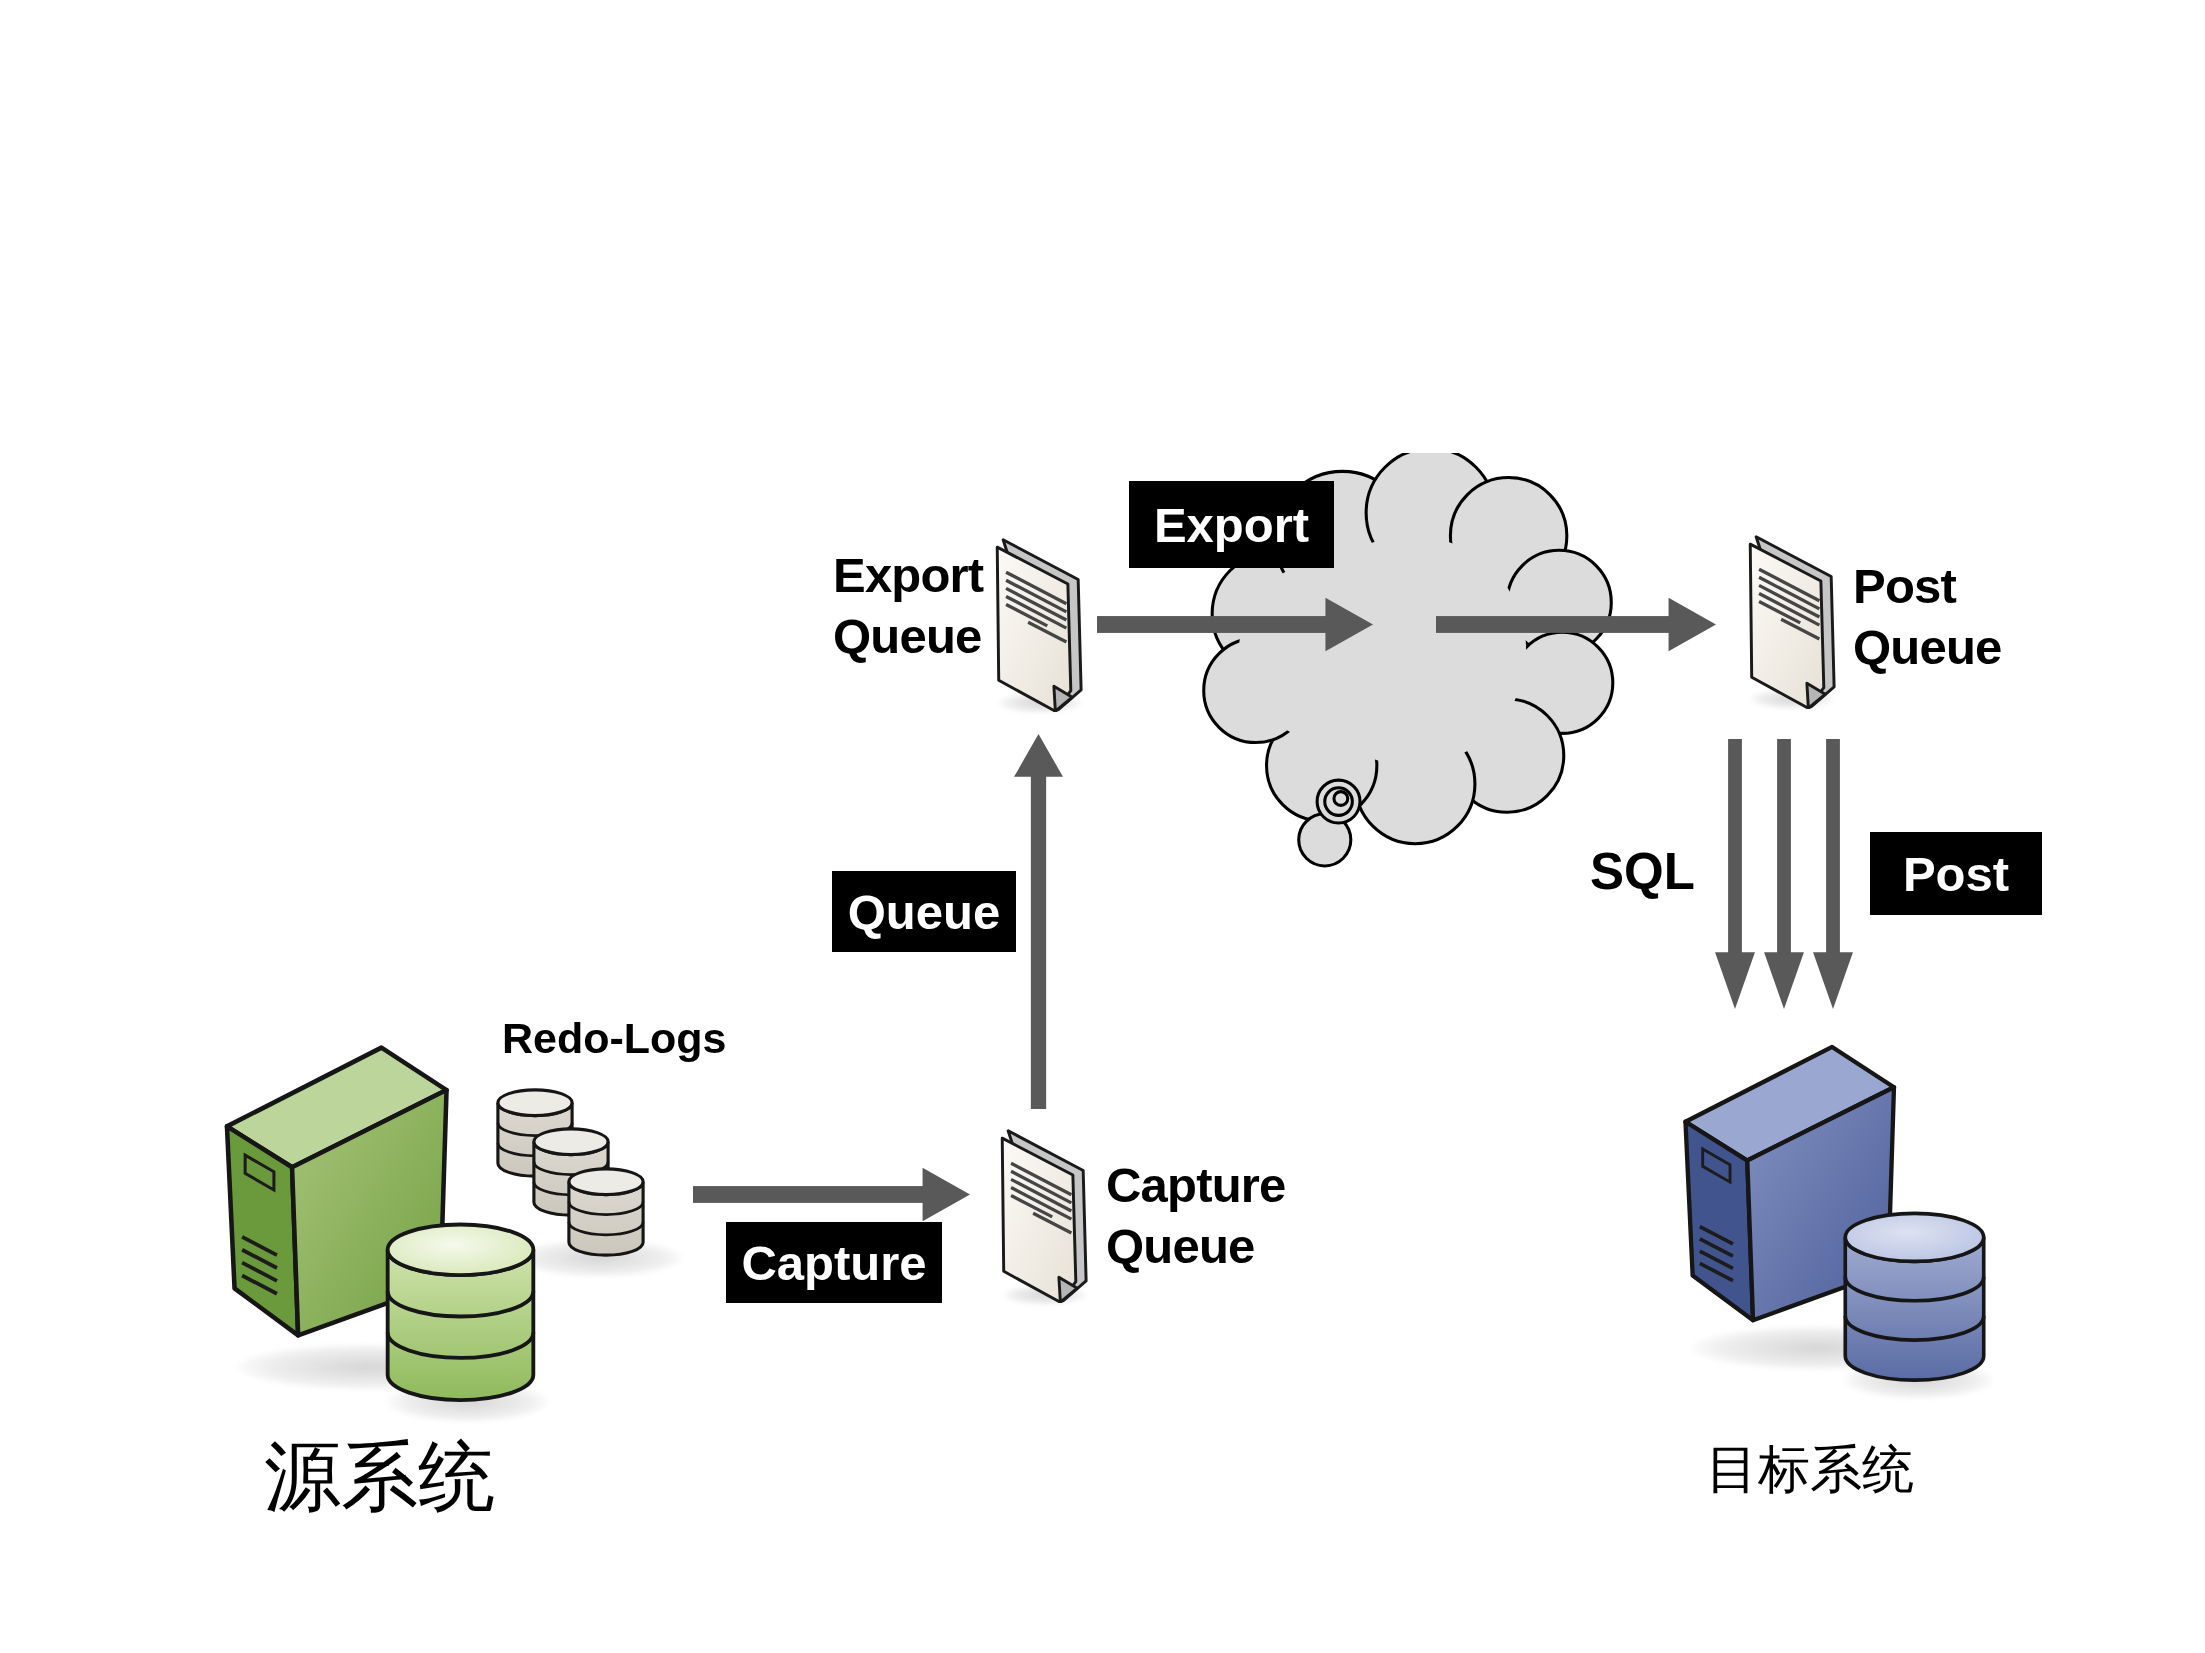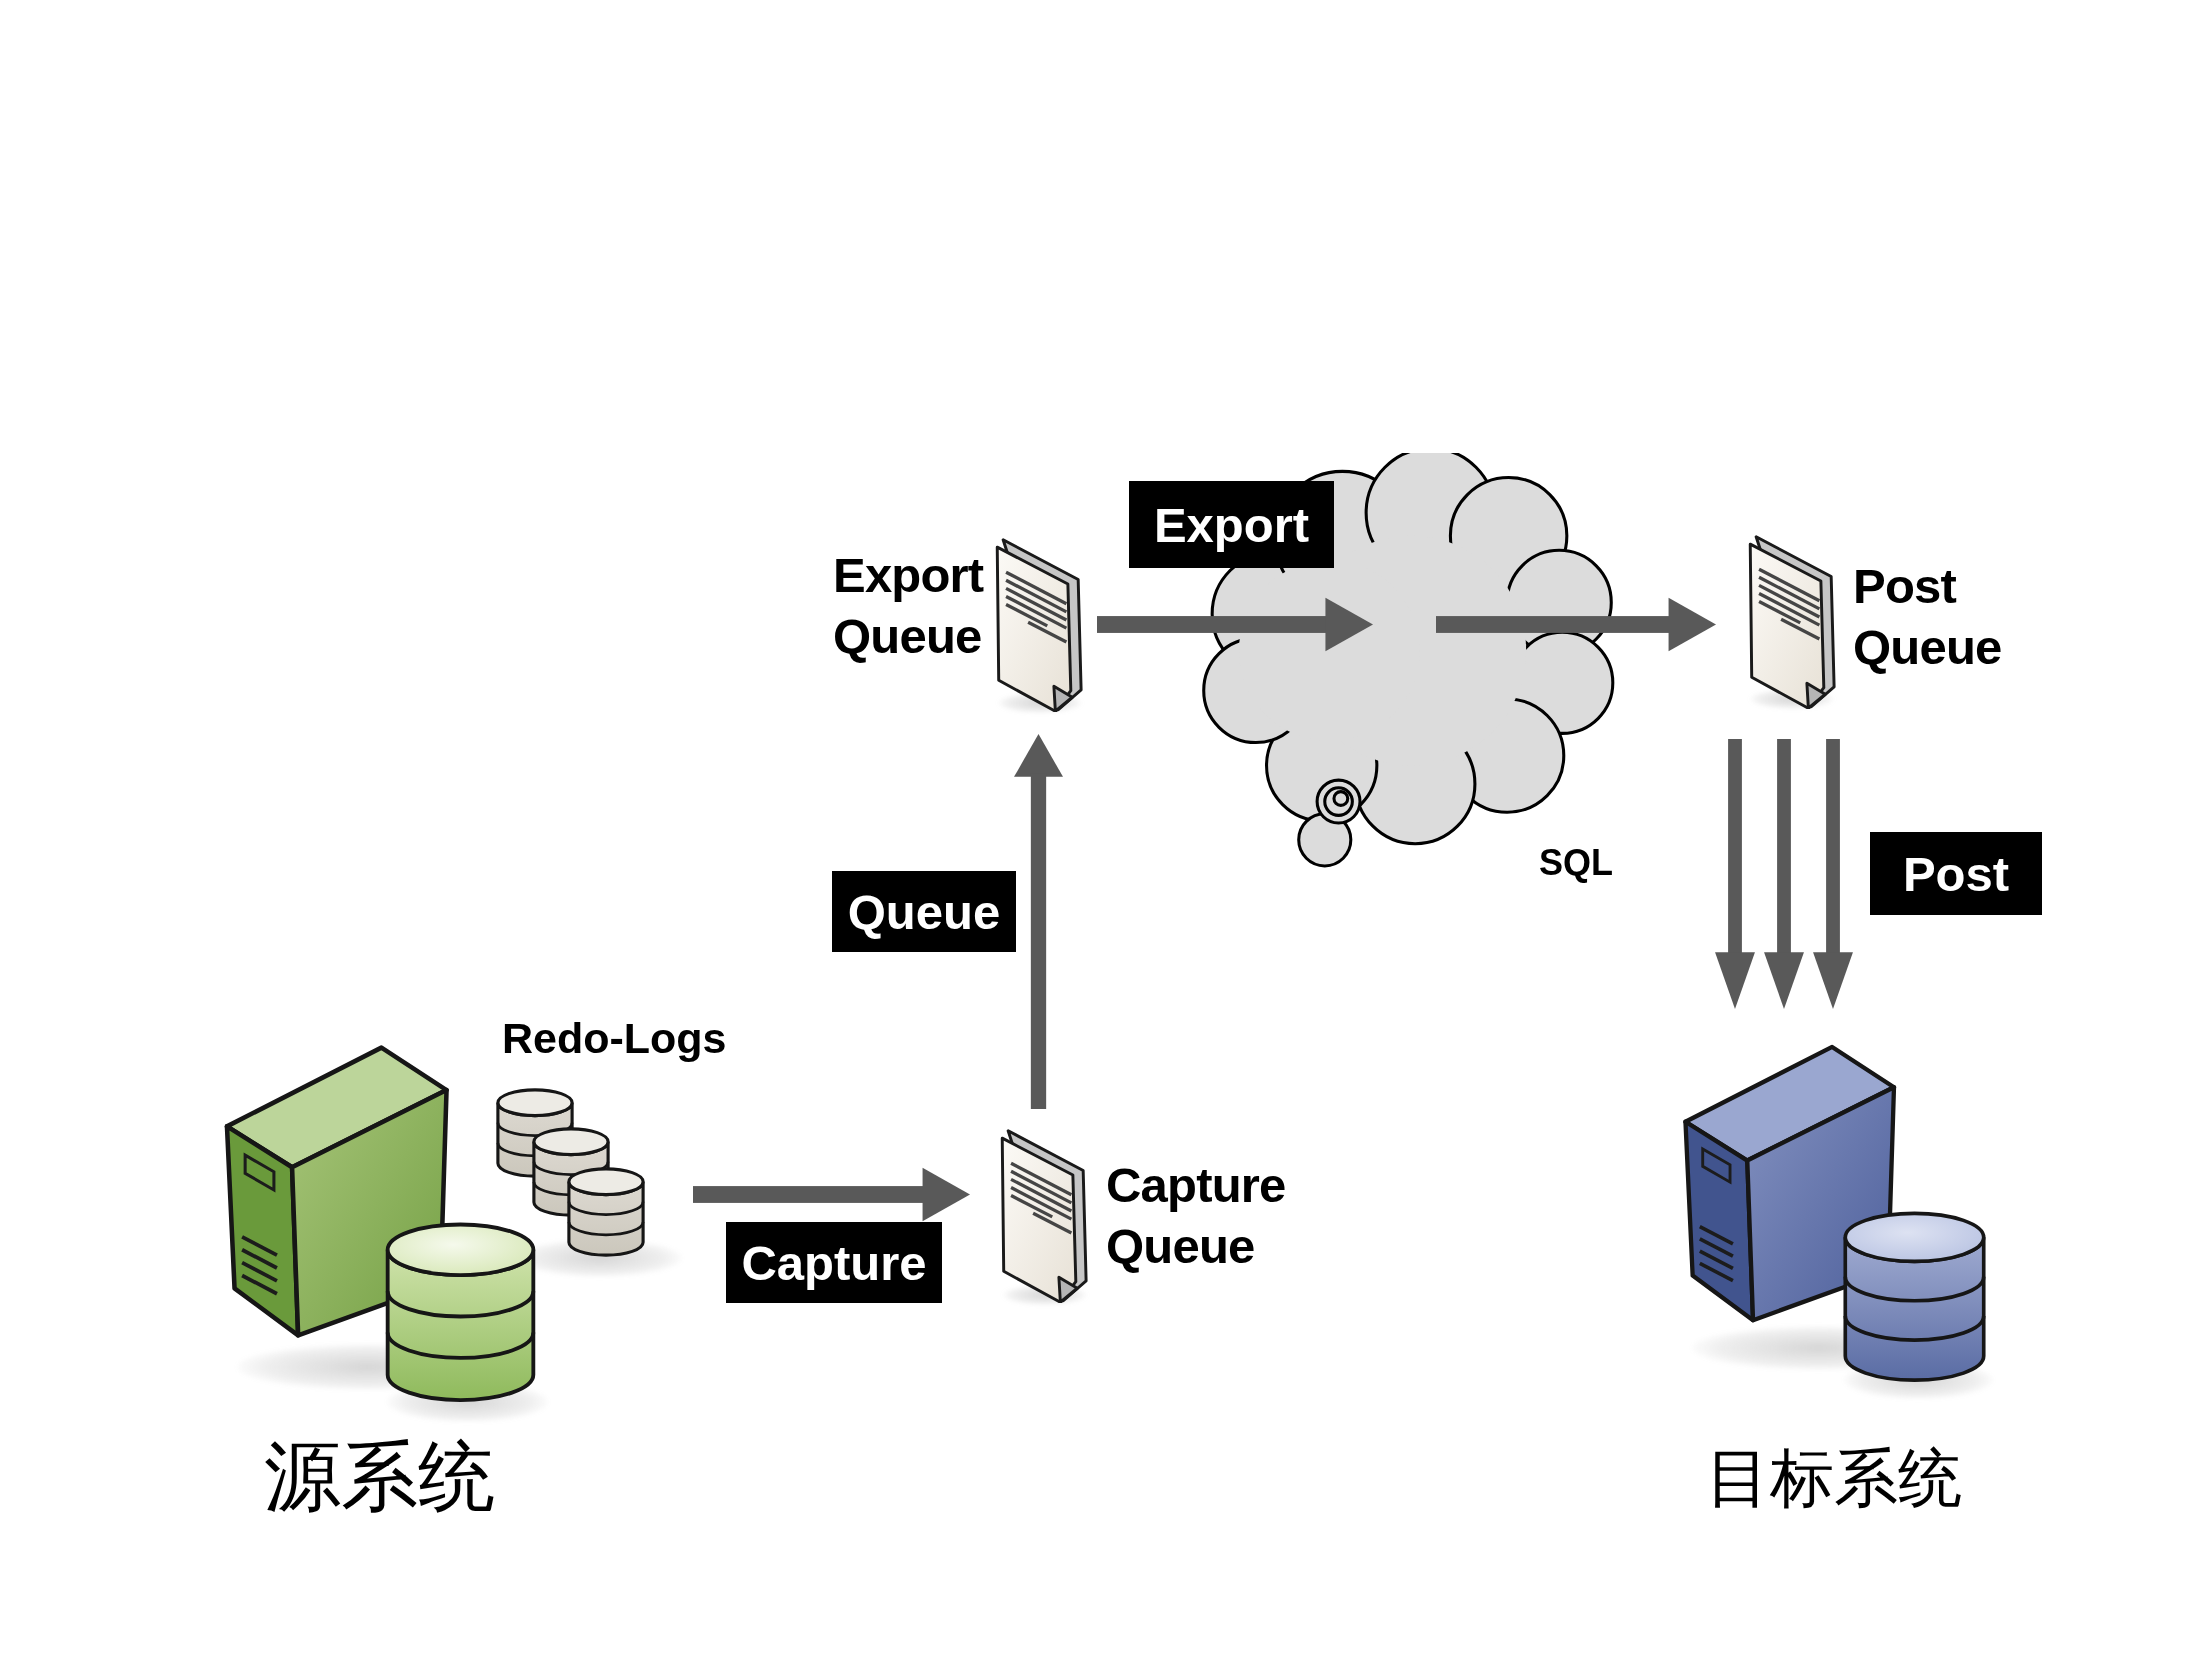--- a/index.html
+++ b/index.html
@@ -273,19 +273,19 @@
   </div>
 
   <div class="queue-label" style="left:833px;top:545px">Export
 Queue</div>
   <div class="queue-label" style="left:1853px;top:556px">Post
 Queue</div>
   <div class="queue-label" style="left:1106px;top:1155px">Capture
 Queue</div>
 
   <div class="plain-label" style="left:502px;top:1014px;font-size:43px">Redo-Logs</div>
-  <div class="plain-label" style="left:1539px;top:842px;font-size:36px">SQL</div>
+  <div class="plain-label" style="left:1590px;top:842px;font-size:51px">SQL</div>
 
   <div class="cjk-label" style="left:264px;top:1426px;font-size:77px">源系统</div>
-  <div class="cjk-label" style="left:1706px;top:1435px;font-size:64px">目标系统</div>
+  <div class="cjk-label" style="left:1706px;top:1435px;font-size:52px">目标系统</div>
 
 </div>
 
 
 </body></html>

